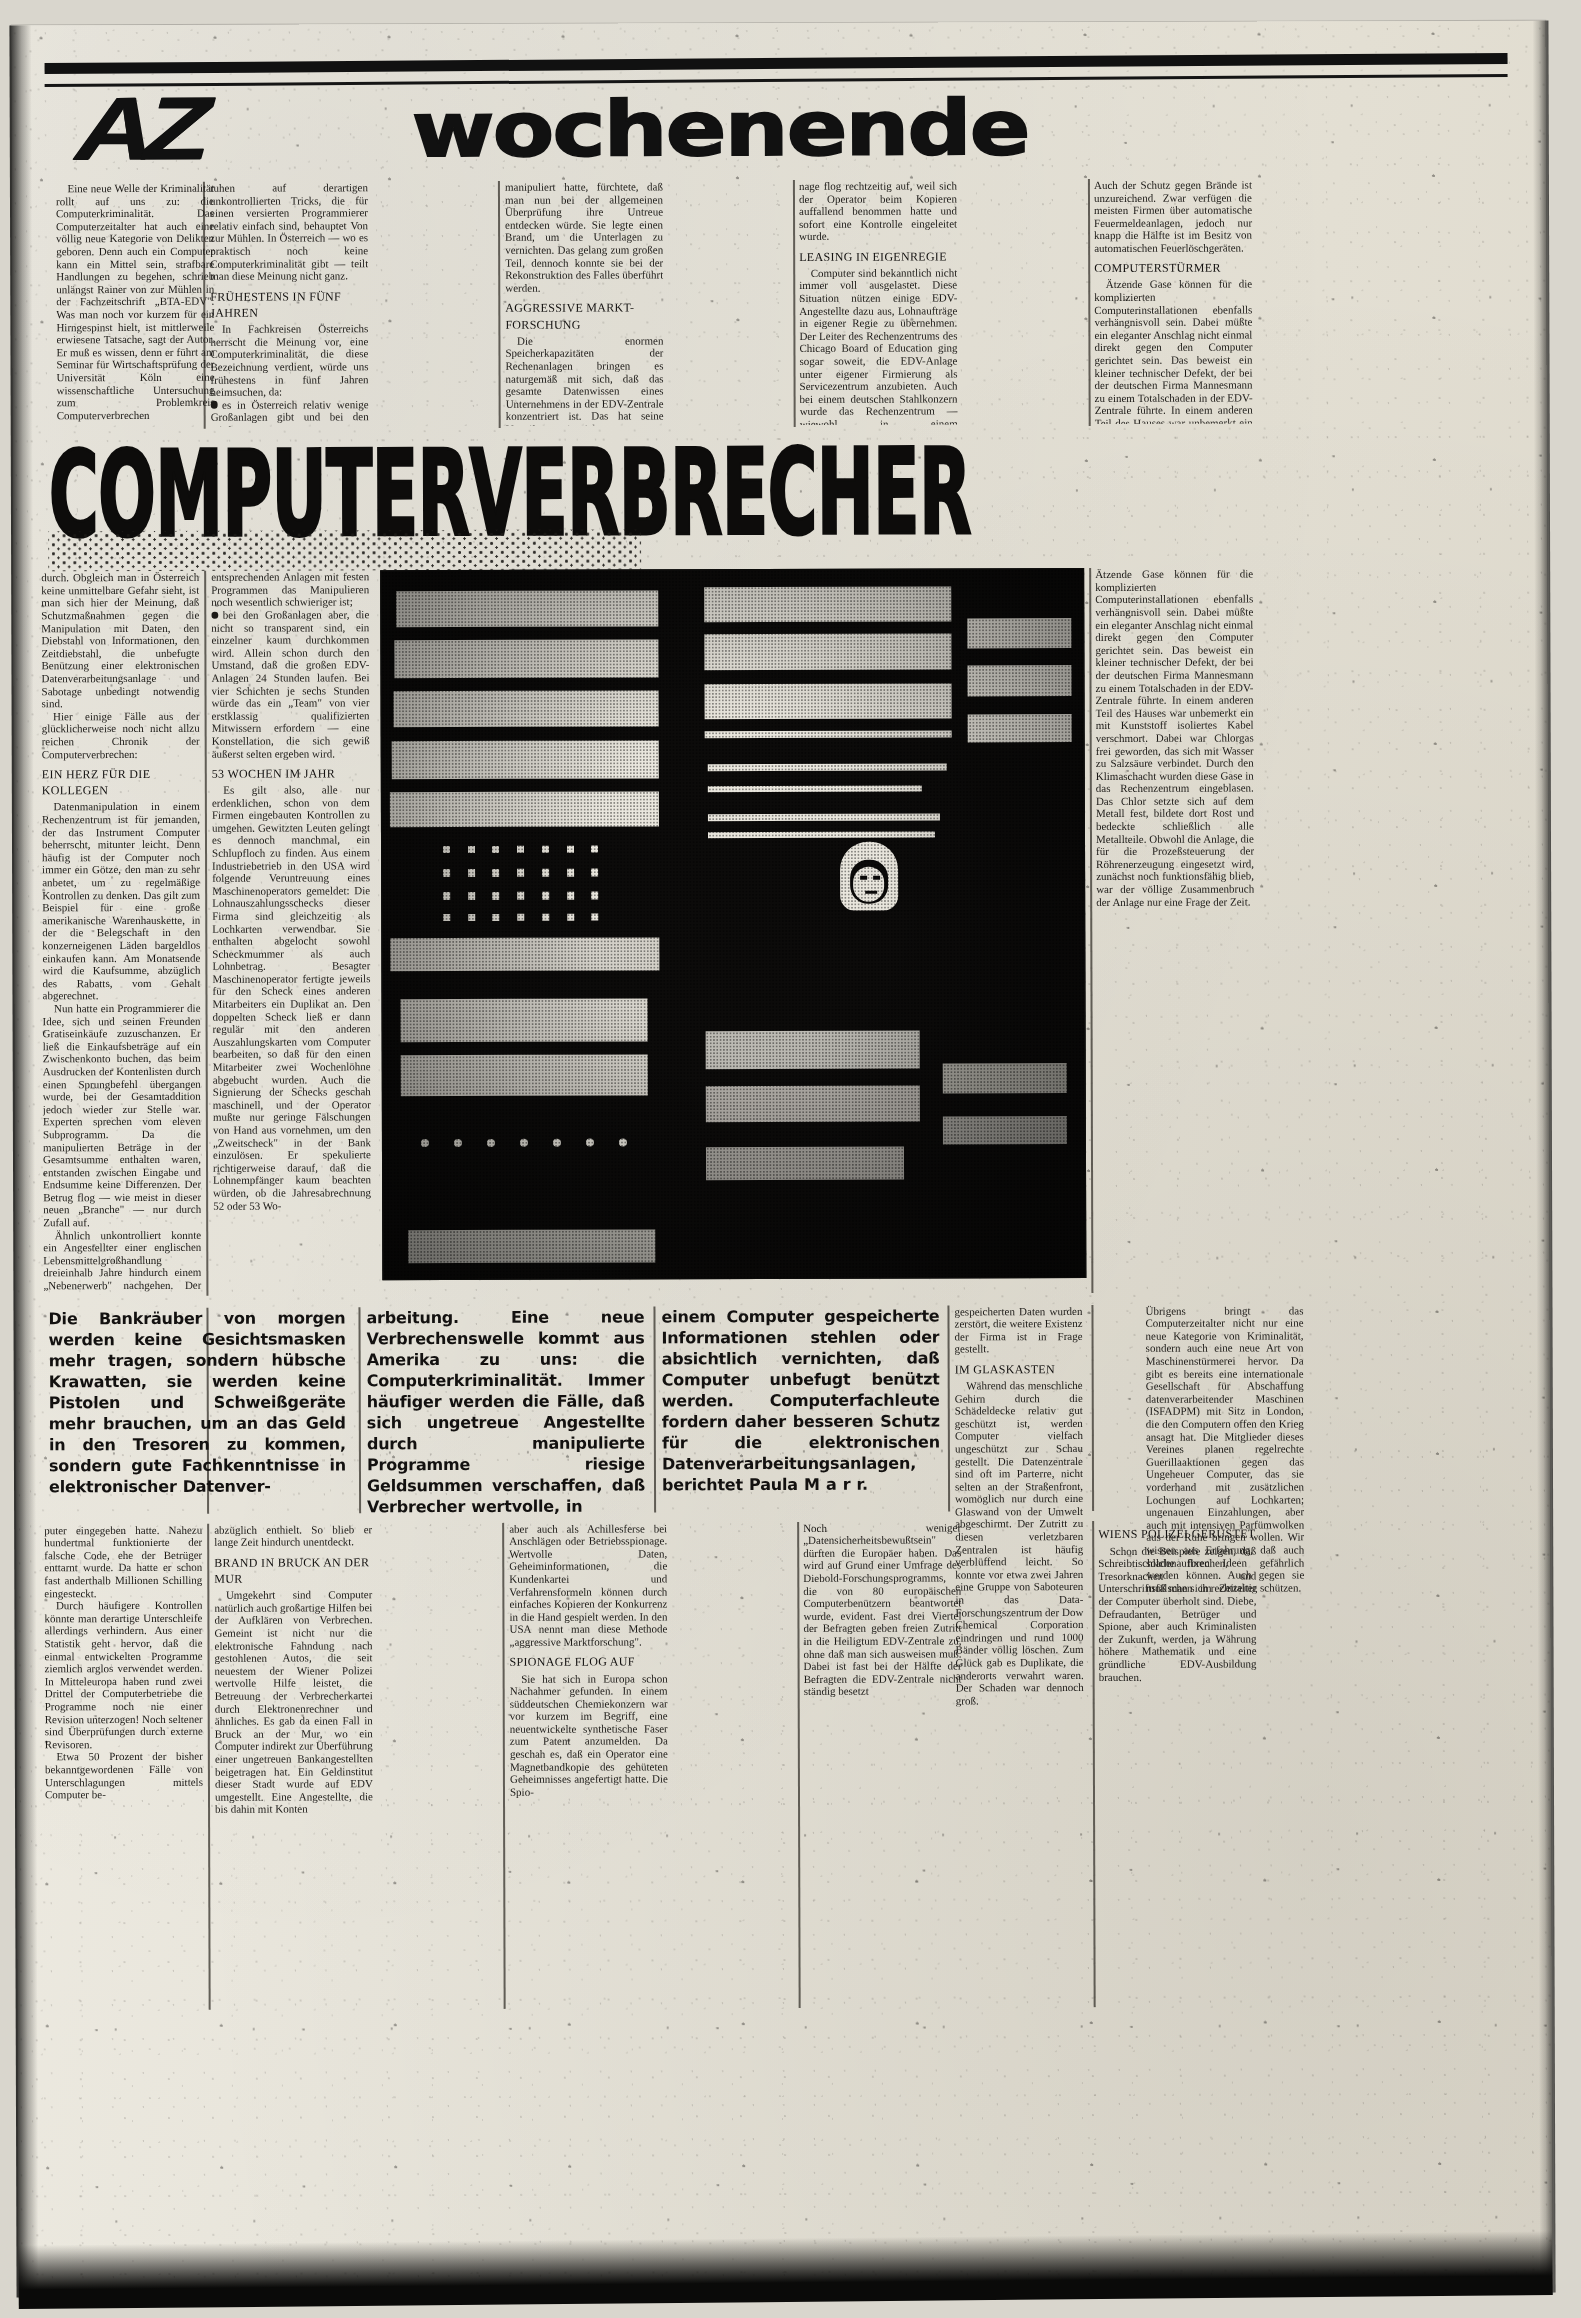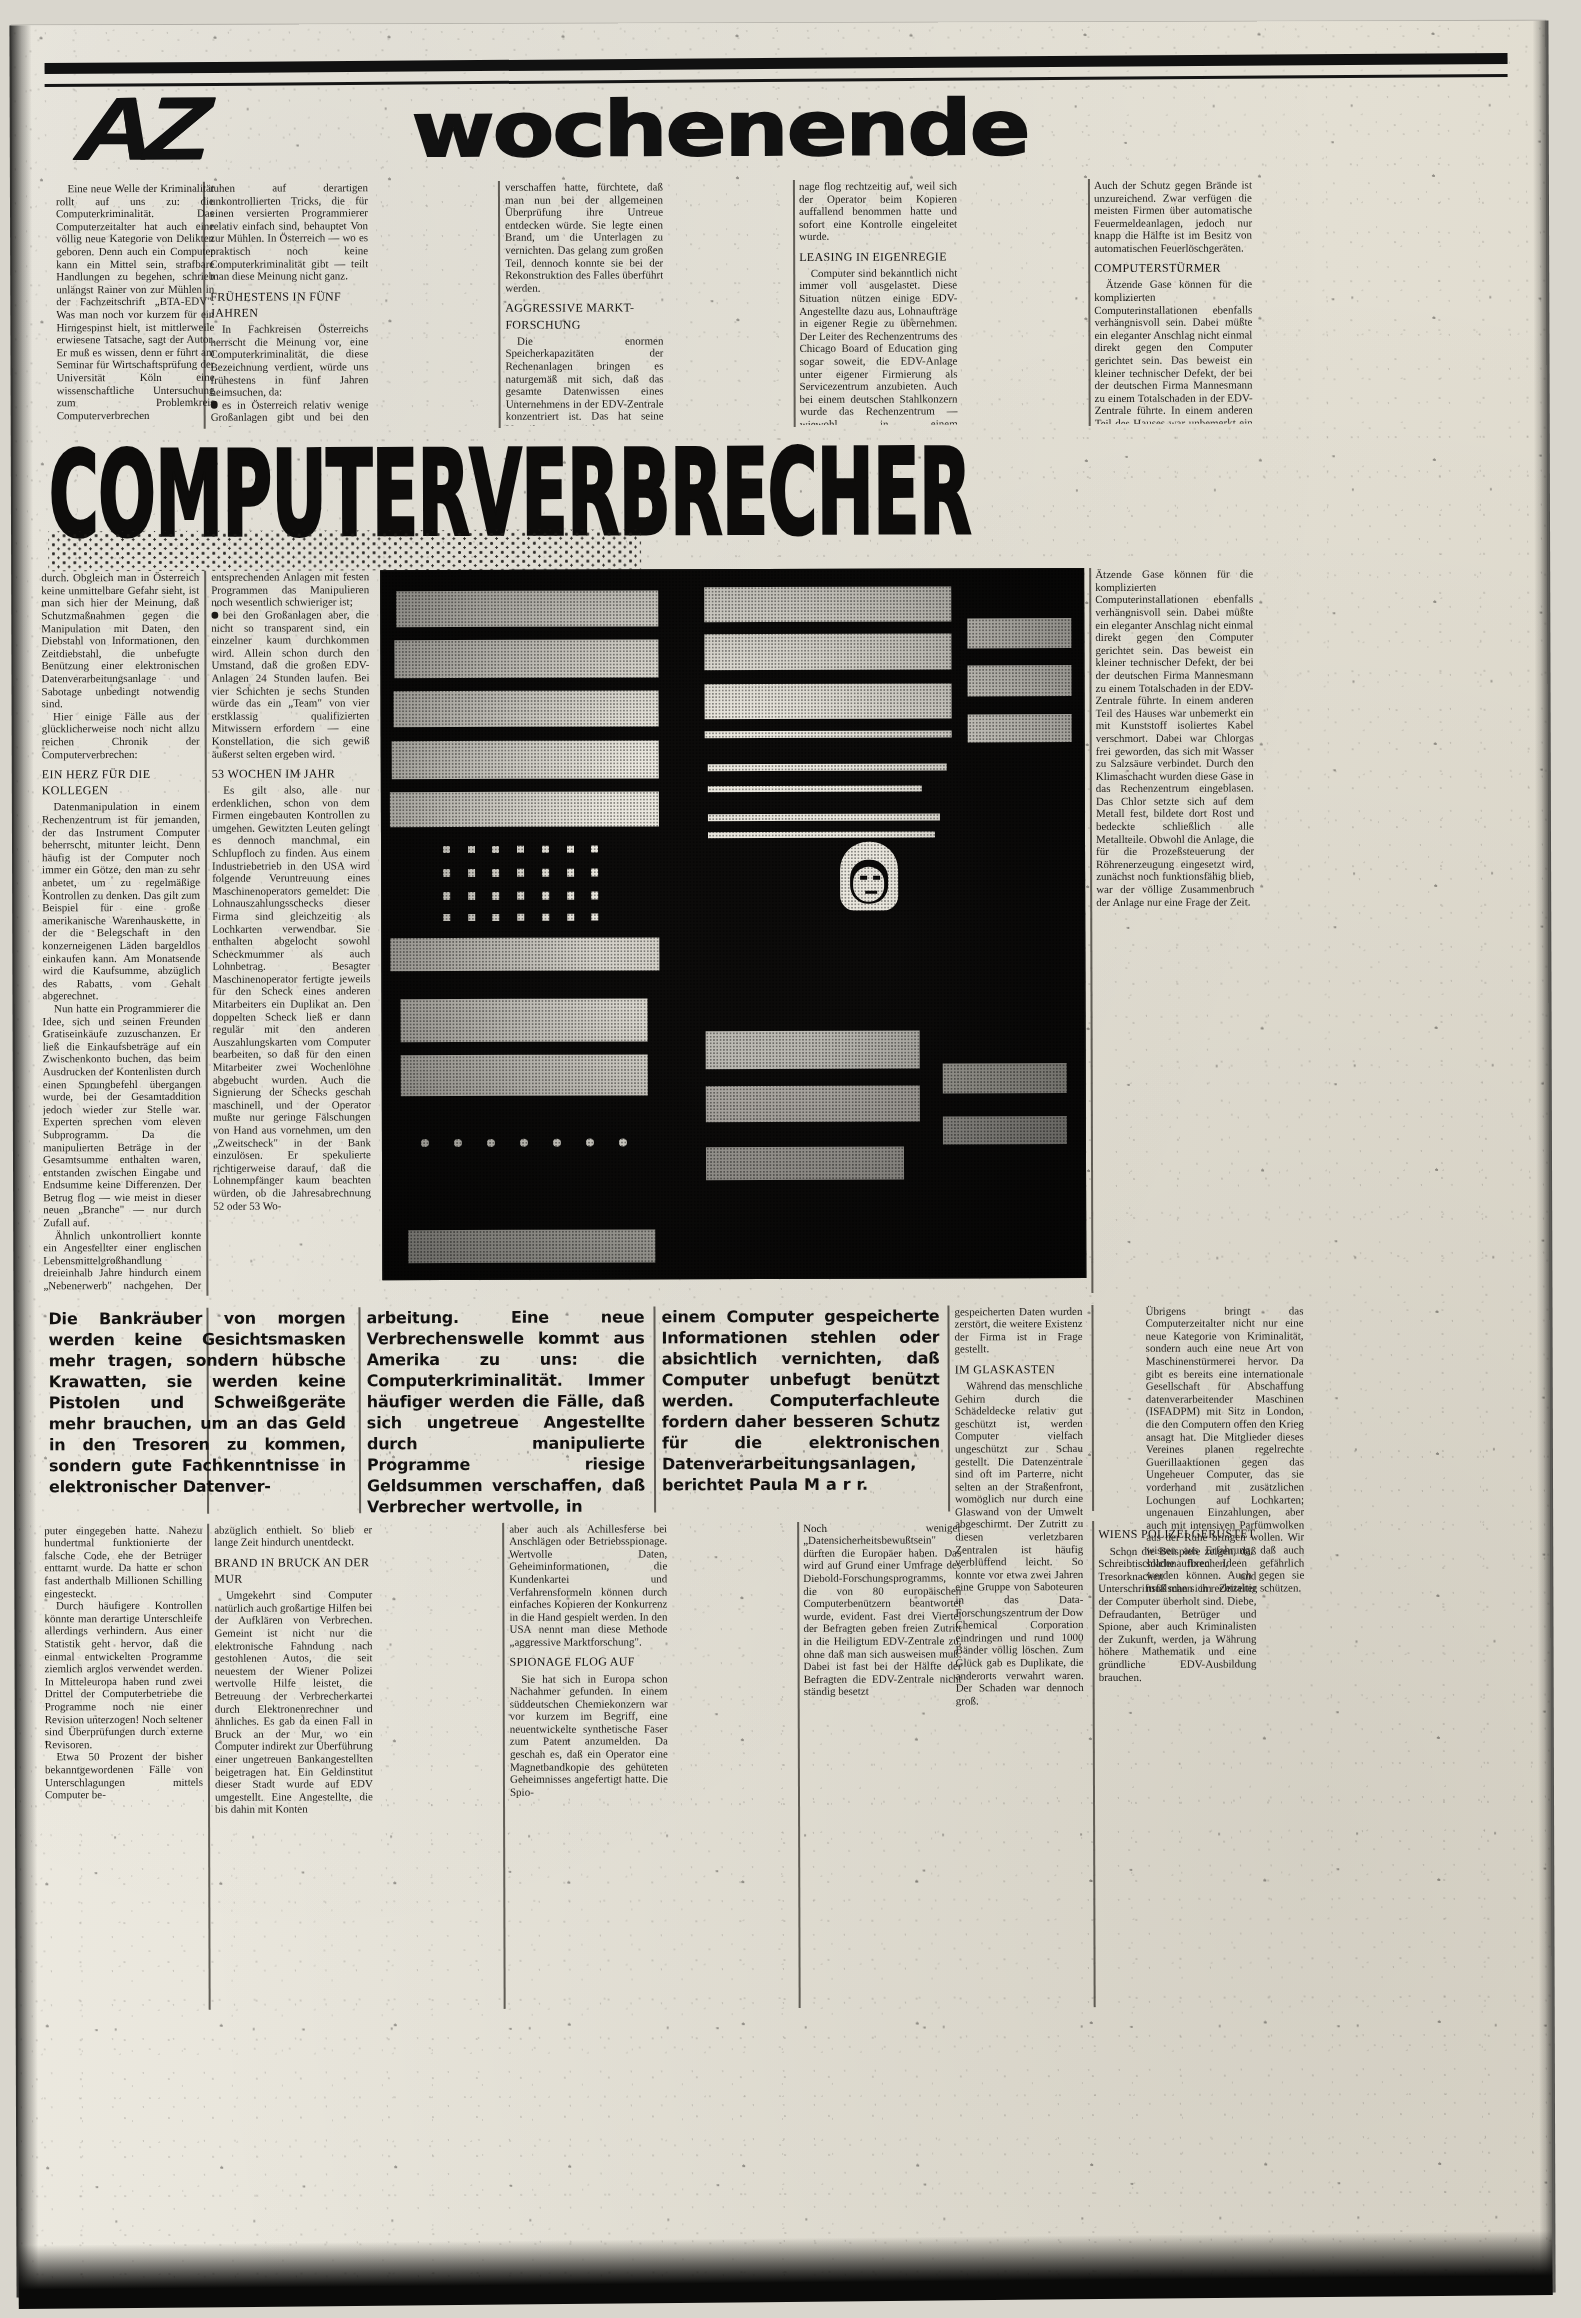--- a/index.html
+++ b/index.html
@@ -221,21 +221,21 @@
         <div class="tcol body-txt" style="left:16px;">
           <p>Eine neue Welle der Kriminalität rollt auf uns zu: die Computerkriminalität. Das Computerzeitalter hat auch eine völlig neue Kategorie von Delikten geboren. Denn auch ein Computer kann ein Mittel sein, strafbare Handlungen zu begehen, schrieb unlängst Rainer von zur Mühlen in der Fachzeitschrift „BTA-EDV". Was man noch vor kurzem für ein Hirngespinst hielt, ist mittlerweile erwiesene Tatsache, sagt der Autor. Er muß es wissen, denn er führt am Seminar für Wirtschaftsprüfung der Universität Köln eine wissenschaftliche Untersuchung zum Problemkreis Computerverbrechen</p>
         </div>
         <div class="tcol body-txt" style="left:170px;">
           <p class="noind">ruhen auf derartigen unkontrollierten Tricks, die für einen versierten Programmierer relativ einfach sind, behauptet Von zur Mühlen. In Österreich — wo es praktisch noch keine Computerkriminalität gibt — teilt man diese Meinung nicht ganz.</p>
           <div class="sub-head">FRÜHESTENS IN FÜNF JAHREN</div>
           <p>In Fachkreisen Österreichs herrscht die Meinung vor, eine Computerkriminalität, die diese Bezeichnung verdient, würde uns frühestens in fünf Jahren heimsuchen, da:</p>
           <p class="noind"><span class="bullet"></span><span>es in Österreich relativ wenige Großanlagen gibt und bei den mittleren unserer Wirtschaftsstruktur</span></p>
         </div>
         <div class="tcol body-txt" style="left:465px;">
-          <p class="noind">verschaffen hatte, fürchtete, daß man nun bei der allgemeinen Überprüfung ihre Untreue entdecken würde. Sie legte einen Brand, um die Unterlagen zu vernichten. Das gelang zum großen Teil, dennoch konnte sie bei der Rekonstruktion des Falles überführt werden.</p>
+          <p class="noind">manipuliert hatte, fürchtete, daß man nun bei der allgemeinen Überprüfung ihre Untreue entdecken würde. Sie legte einen Brand, um die Unterlagen zu vernichten. Das gelang zum großen Teil, dennoch konnte sie bei der Rekonstruktion des Falles überführt werden.</p>
           <div class="sub-head">AGGRESSIVE MARKT-FORSCHUNG</div>
           <p>Die enormen Speicherkapazitäten der Rechenanlagen bringen es naturgemäß mit sich, daß das gesamte Datenwissen eines Unternehmens in der EDV-Zentrale konzentriert ist. Das hat seine Vorteile, erweist sich</p>
         </div>
         <div class="tcol body-txt" style="left:759px;">
           <p class="noind">nage flog rechtzeitig auf, weil sich der Operator beim Kopieren auffallend benommen hatte und sofort eine Kontrolle eingeleitet wurde.</p>
           <div class="sub-head">LEASING IN EIGENREGIE</div>
           <p>Computer sind bekanntlich nicht immer voll ausgelastet. Diese Situation nützen einige EDV-Angestellte dazu aus, Lohnaufträge in eigener Regie zu übernehmen. Der Leiter des Rechenzentrums des Chicago Board of Education ging sogar soweit, die EDV-Anlage unter eigener Firmierung als Servicezentrum anzubieten. Auch bei einem deutschen Stahlkonzern wurde das Rechenzentrum — wiewohl in einem Dreischichtbetrieb völlig ausgelastet — von einigen Mitarbeitern für einen solchen „Zusatzerwerb" mißbraucht.</p>
 
         </div>
         <div class="tcol body-txt" style="left:1054px;width:412px;">

